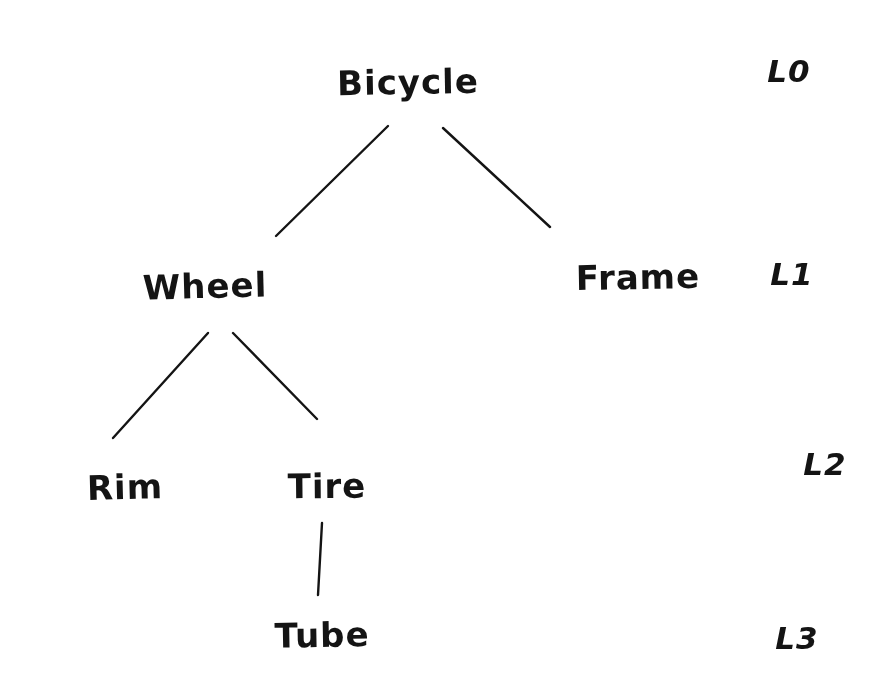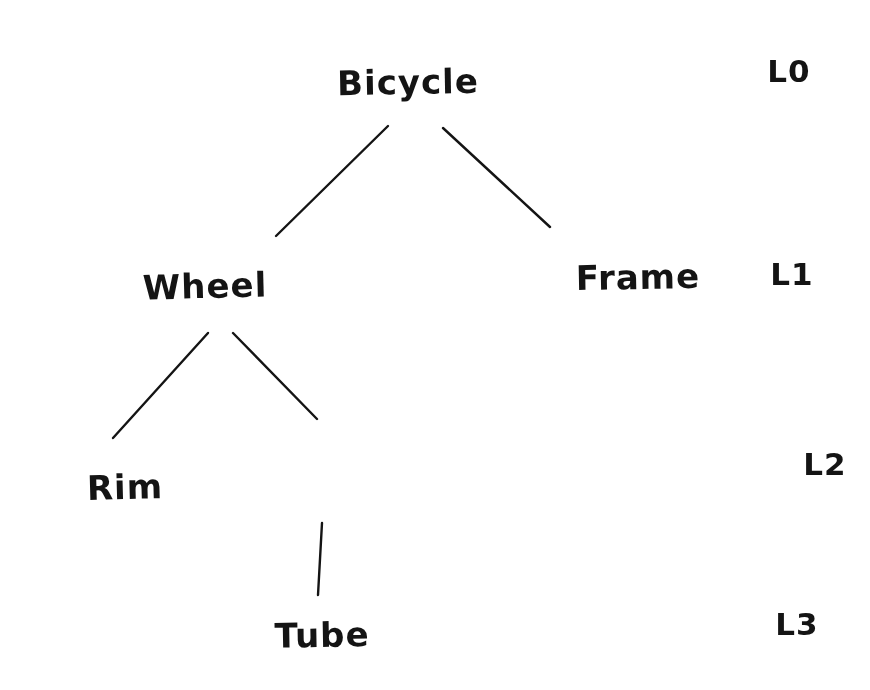--- a/index.html
+++ b/index.html
@@ -32,35 +32,35 @@
   .label {
     position: absolute;
     transform: translate(-50%, -50%);
     color: #141414;
     font-weight: 700;
     white-space: nowrap;
     letter-spacing: 1px;
     user-select: none;
   }
   .node-label { font-size: 34px; }
-  .level-label { font-size: 31px; }
+  .level-label { font-size: 31px; font-style: italic; }
 
   
   #node-bicycle { left: 408px; top: 82px;  transform: translate(-50%,-50%) rotate(-1deg); }
   #node-wheel   { left: 205px; top: 286px; transform: translate(-50%,-50%) rotate(-1.5deg); }
   #node-frame   { left: 638px; top: 277px; transform: translate(-50%,-50%) rotate(-1deg); }
   #node-rim     { left: 125px; top: 487px; transform: translate(-50%,-50%) rotate(-1.5deg); }
   #node-tire    { left: 327px; top: 486px; transform: translate(-50%,-50%) rotate(-0.5deg); }
   #node-tube    { left: 322px; top: 635px; transform: translate(-50%,-50%) rotate(-1deg); }
 
   
   #level-l0 { left: 789px; top: 71px; }
   #level-l1 { left: 792px; top: 274px; }
   #level-l2 { left: 799px; top: 464px; margin-left: 26px; }
-  #level-l3 { left: 797px; top: 624px; text-align: right; }
+  #level-l3 { left: 797px; top: 638px; text-align: right; }
 </style>
 </head>
 <body>
 
 <div class="canvas">
 
   <svg class="edges-svg" viewBox="0 0 870 690" xmlns="http://www.w3.org/2000/svg">
     <line x1="388" y1="126" x2="276" y2="236"></line>
     <line x1="443" y1="128" x2="550" y2="227"></line>
     <line x1="208" y1="333" x2="113" y2="438"></line>
@@ -69,20 +69,21 @@
   </svg>
 
   <div class="label node-label" id="node-bicycle">Bicycle</div>
 
   <div class="label node-label" id="node-wheel">Wheel</div>
 
   <div class="label node-label" id="node-frame">Frame</div>
 
   <div class="label node-label" id="node-rim">Rim</div>
 
+  <div class="label node-label" id="node-tire">Tire</div>
 
   <div class="label node-label" id="node-tube">Tube</div>
 
   <div class="label level-label" id="level-l0">L0</div>
 
   <div class="label level-label" id="level-l1">L1</div>
 
   <div class="label level-label" id="level-l2">L2</div>
 
   <div class="label level-label" id="level-l3">L3</div>

